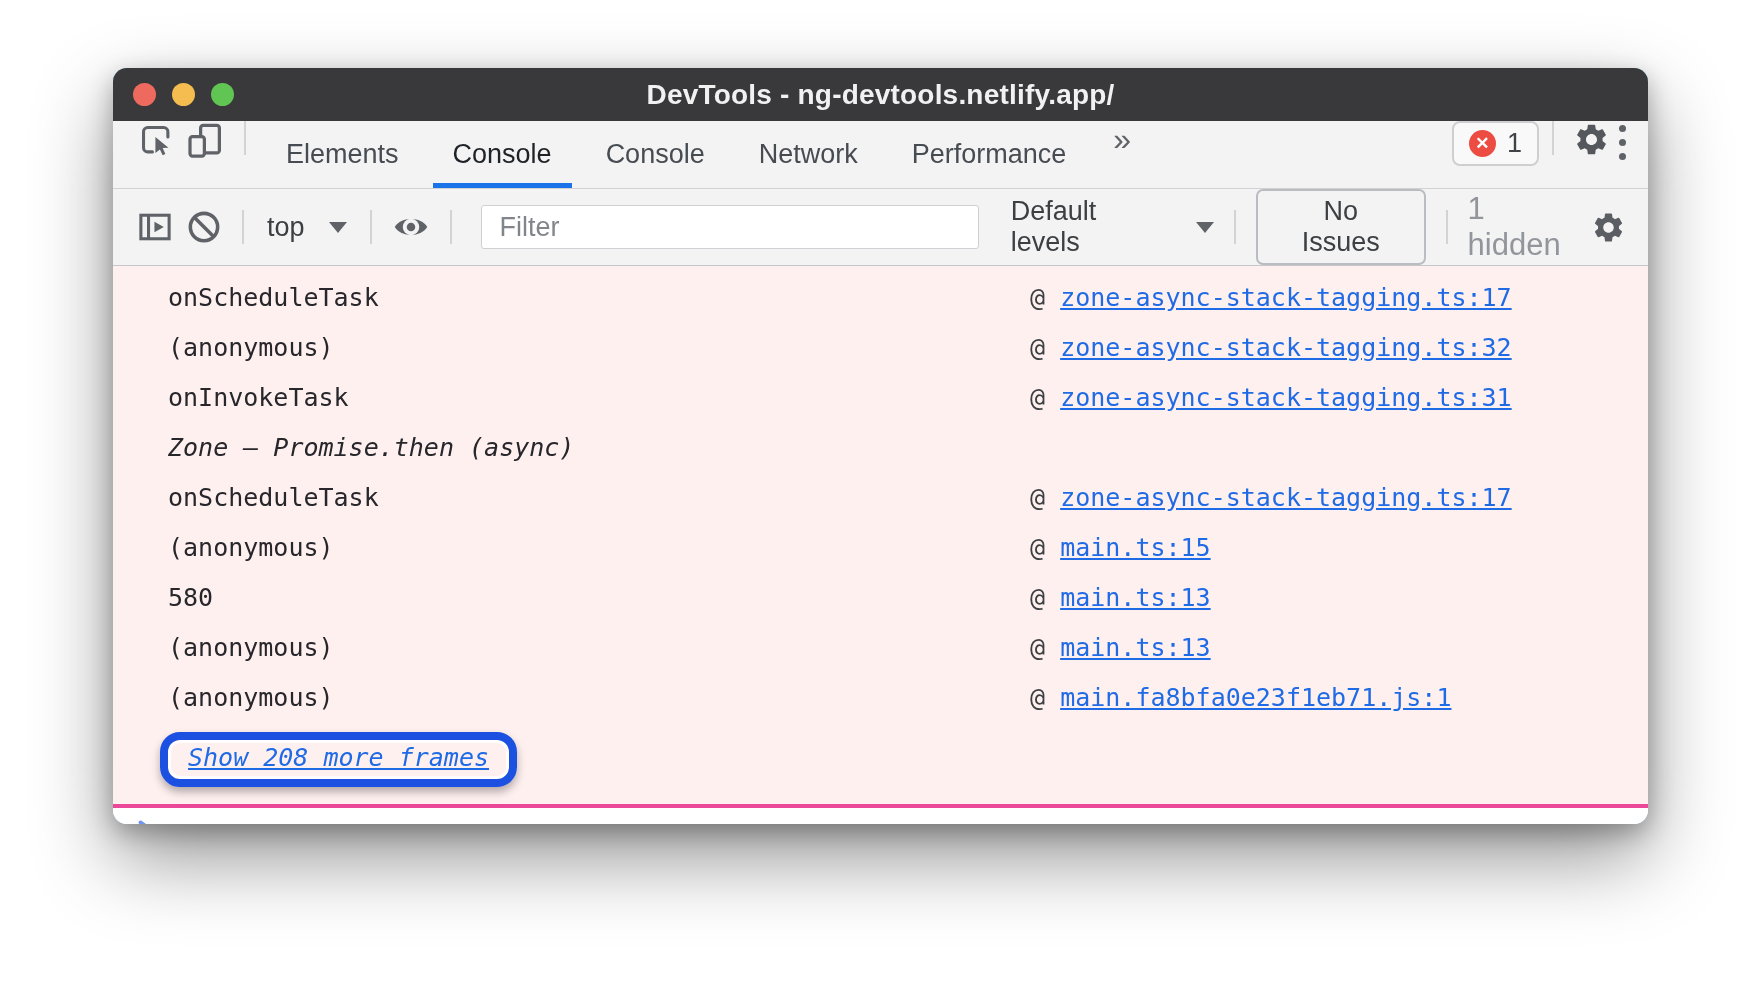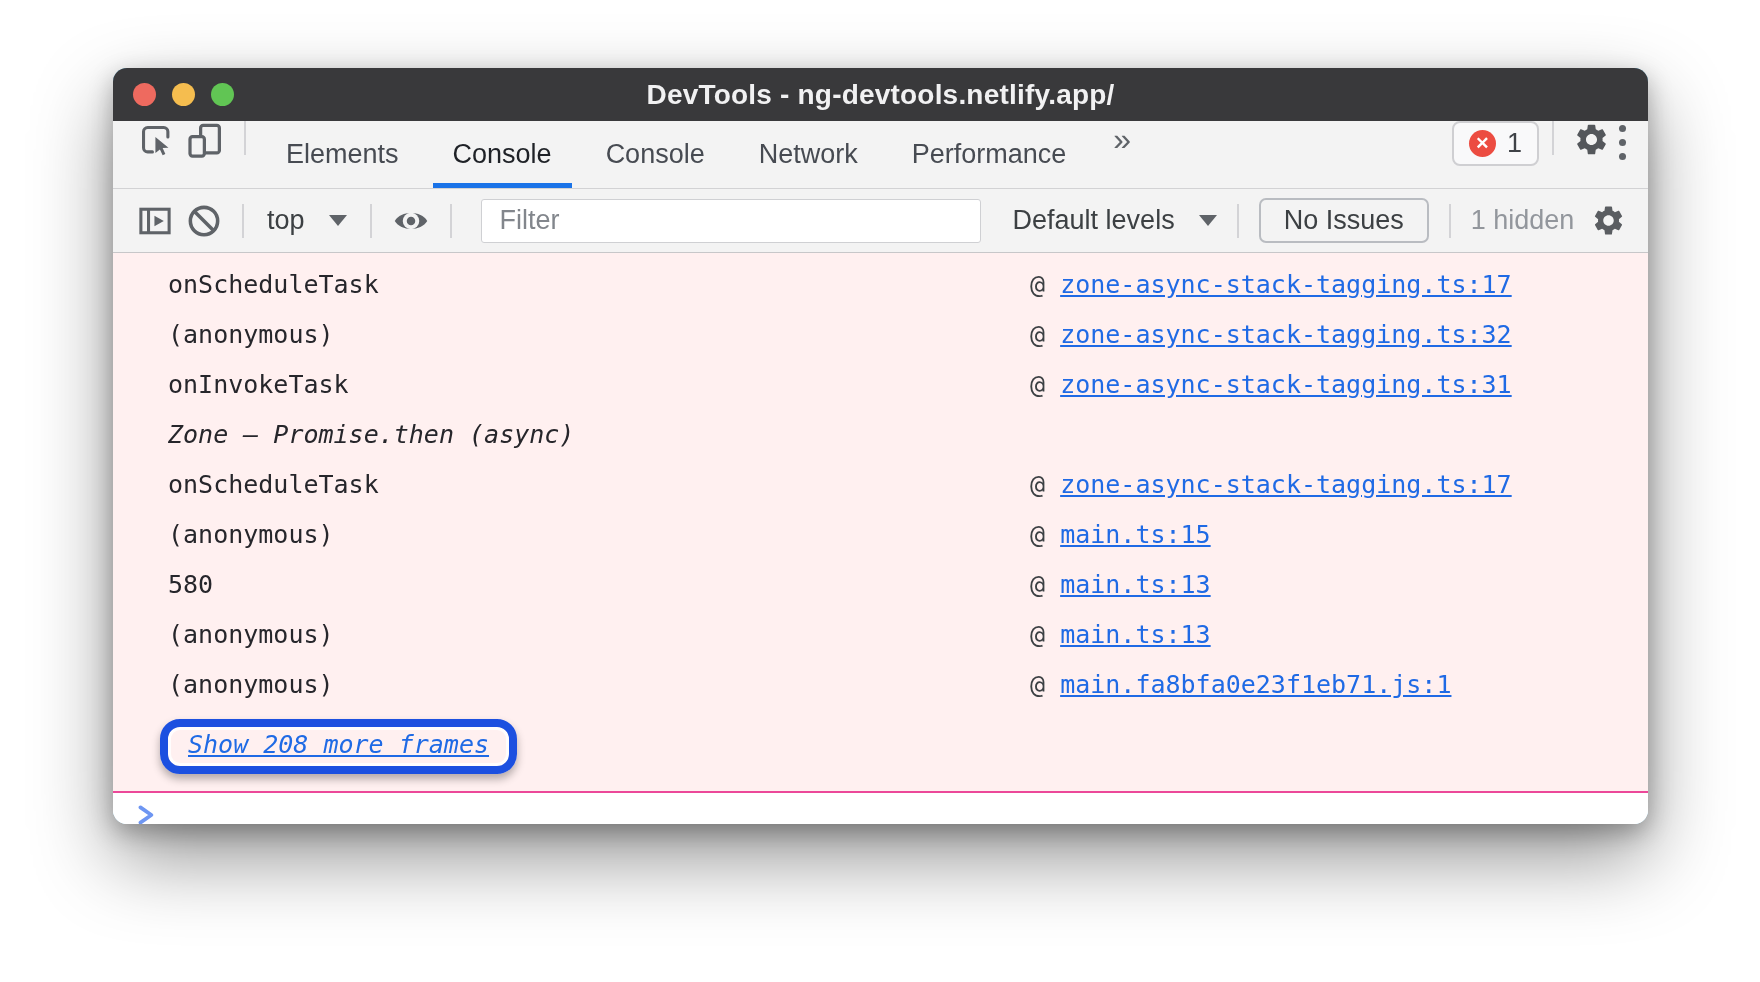--- a/index.html
+++ b/index.html
@@ -54,26 +54,26 @@
   .caret { width:0; height:0; border-left:9px solid transparent;
            border-right:9px solid transparent; border-top:11px solid #5f6368; }
   .filter { width:500px; height:44px; background:#fff; border:1px solid #cfd0d3;
             border-radius:3px; font-size:27px; color:#3c4043; padding:0 18px;
             margin-left:16px; font-family:"Liberation Sans", sans-serif; }
   .filter::placeholder { color:#82868c; opacity:1; }
   .levels { margin-left:32px; }
   .issues-btn { border:2px solid #b9bcc1; border-radius:7px; background:#f3f3f3;
                 font-size:27px; color:#3c4043; padding:5px 23px;
                 font-family:"Liberation Sans", sans-serif; }
-  .hidden-count { font-size:27px; color:#92969c; }
+  .hidden-count { font-size:31px; color:#92969c; }
 
   
   .console-area { flex:1; background:#fff; display:flex; flex-direction:column;
                   font-family:"DejaVu Sans Mono", monospace; }
-  .error-block { background:#fff0f0; border-bottom:2px solid #ec4899;
+  .error-block { background:#fff0f0; border-bottom:4px solid #ec4899;
                  padding:6px 0 10px 0; }
   .frame-row { height:50px; display:flex; align-items:center; font-size:25px;
                color:#26262b; }
   .frame-func { flex:0 0 917px; padding-left:55px; white-space:pre; }
   .frame-row.async-sep .frame-func { font-style:italic; }
   .frame-loc { white-space:pre; color:#3c4043; }
   .frame-link { color:#1f6ae5; text-decoration:underline; cursor:pointer; }
 
   .show-more-row { display:flex; align-items:center; height:70px; margin-top:2px; }
   .callout-ring { margin-left:47px; border:8px solid #1c50e0; border-radius:20px;

